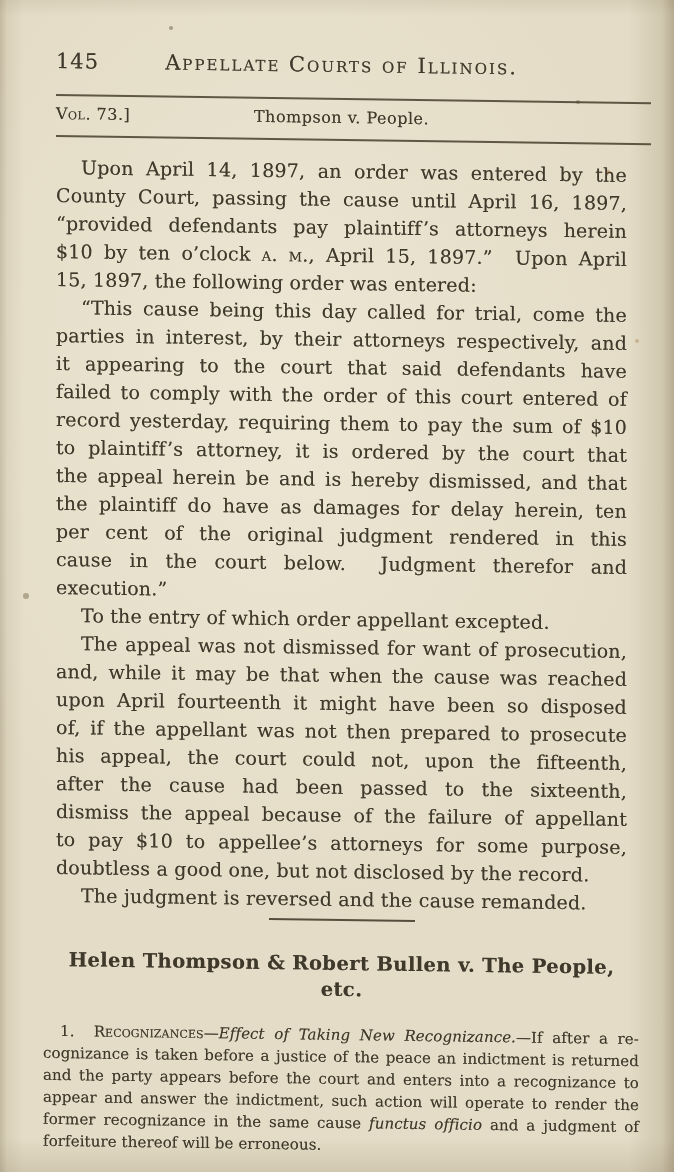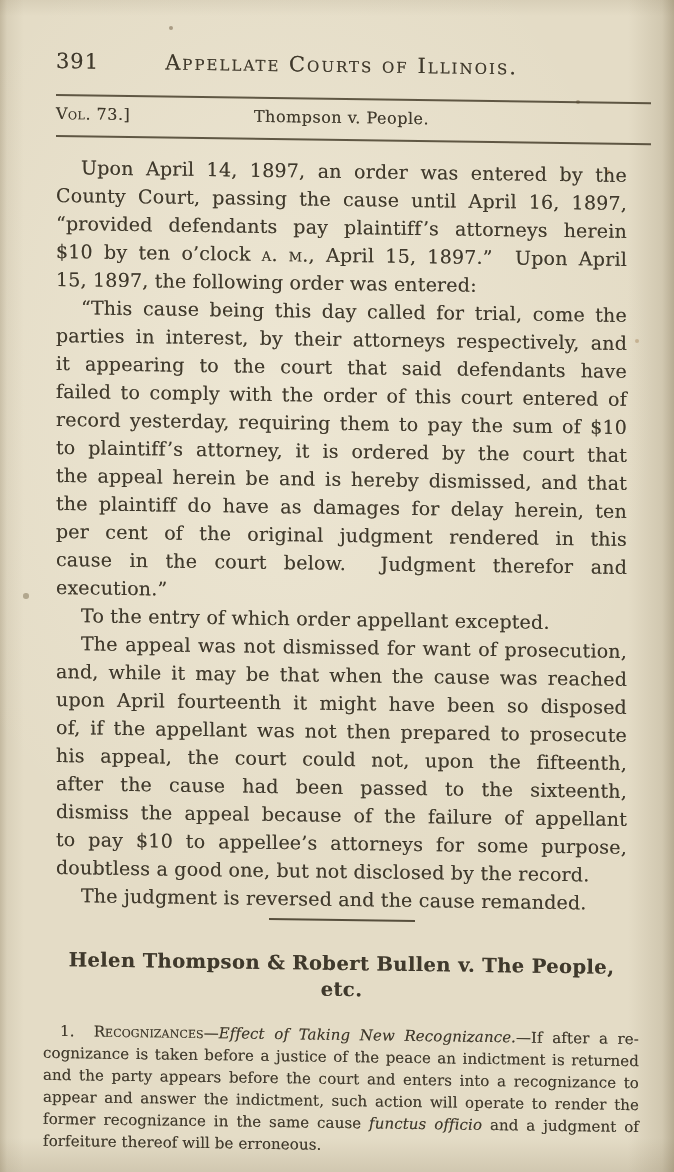--- a/index.html
+++ b/index.html
@@ -107,21 +107,21 @@
 </style>
 </head>
 <body>
 
 <div class="sheet">
   <div class="specks"></div>
 
   <div class="content">
 
     <div class="running-head">
-      <span class="page-num">391</span>
+      <span class="page-num">145</span>
       <span class="running-title">Appellate Courts of Illinois.</span>
       <span></span>
     </div>
 
     <div class="rule rule-1"></div>
 
     <div class="vol-row">
       <span class="vol-label">Vol. 73.]</span>
       <span class="running-case">Thompson v. People.</span>
       <span></span>

